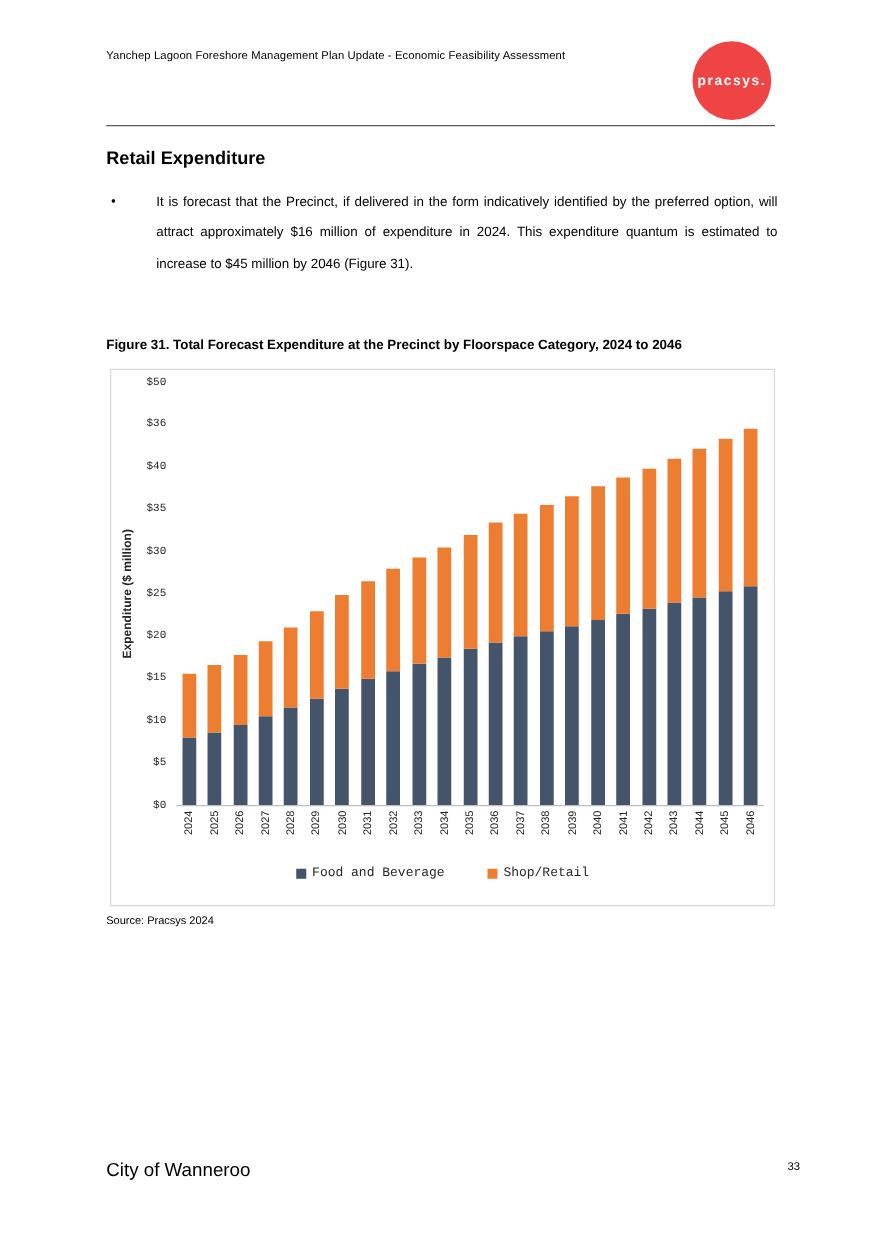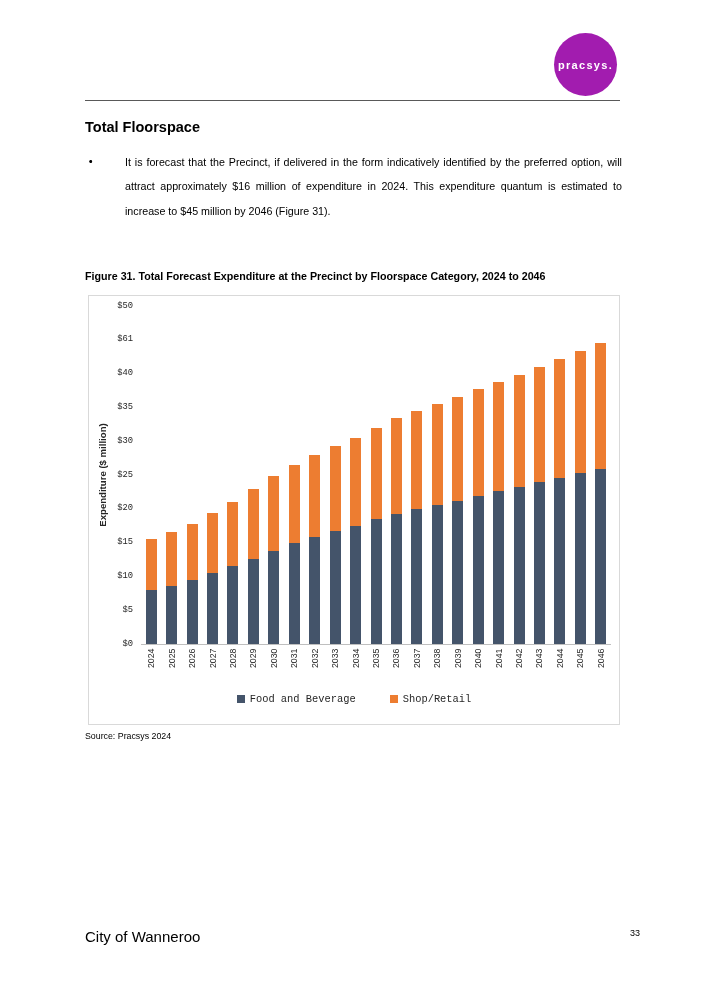--- a/index.html
+++ b/index.html
@@ -40,26 +40,27 @@
   .source{position:absolute;left:85px;top:731px;font-size:8.8px;color:#000;}
   
   .footer-left{position:absolute;left:85px;top:928px;font-size:15px;color:#000;}
   .page-number{position:absolute;left:630px;top:928px;font-size:9px;color:#000;}
 </style>
 </head>
 <body>
 
 <div class="page">
 
-  <div class="logo" style="background: #a21caf;">
+  <div class="header-title">Yanchep Lagoon Foreshore Management Plan Update - Economic Feasibility Assessment</div>
+  <div class="logo" style="background: #ef4444;">
     <span class="logo-text">pracsys.</span>
   </div>
   <div class="header-rule"></div>
 
-  <h1 class="section-heading">Total Floorspace</h1>
+  <h1 class="section-heading">Retail Expenditure</h1>
 
   <ul class="bullets">
     <li class="bullet">
       <span class="dot">•</span>
     </li>
     <li class="bullet">
       <span class="dot">•</span>
       <span>It is forecast that the Precinct, if delivered in the form indicatively identified by the preferred option, will attract approximately $16 million of expenditure in 2024. This expenditure quantum is estimated to increase to $45 million by 2046 (Figure 31).</span>
     </li>
   </ul>
@@ -71,21 +72,21 @@
     <div class="yticks" id="yticks">
         <div class="ytick" style="bottom: -5.5px;">$0</div>
         <div class="ytick" style="bottom: 28.3px;">$5</div>
         <div class="ytick" style="bottom: 62.1px;">$10</div>
         <div class="ytick" style="bottom: 95.9px;">$15</div>
         <div class="ytick" style="bottom: 129.7px;">$20</div>
         <div class="ytick" style="bottom: 163.5px;">$25</div>
         <div class="ytick" style="bottom: 197.3px;">$30</div>
         <div class="ytick" style="bottom: 231.1px;">$35</div>
         <div class="ytick" style="bottom: 264.9px;">$40</div>
-        <div class="ytick" style="bottom: 298.7px;">$61</div>
+        <div class="ytick" style="bottom: 298.7px;">$36</div>
         <div class="ytick" style="bottom: 332.5px;">$50</div>
       </div>
     <div class="plot" id="plot">
         <div class="bar-seg" style="left: 4.71739px; bottom: 0px; height: 54.08px; background: rgb(68, 84, 106);"></div>
         <div class="bar-seg" style="left: 4.71739px; bottom: 54.08px; height: 50.7px; background: rgb(237, 125, 49);"></div>
         <div class="bar-seg" style="left: 25.1522px; bottom: 0px; height: 58.136px; background: rgb(68, 84, 106);"></div>
         <div class="bar-seg" style="left: 25.1522px; bottom: 58.136px; height: 53.404px; background: rgb(237, 125, 49);"></div>
         <div class="bar-seg" style="left: 45.587px; bottom: 0px; height: 63.544px; background: rgb(68, 84, 106);"></div>
         <div class="bar-seg" style="left: 45.587px; bottom: 63.544px; height: 56.108px; background: rgb(237, 125, 49);"></div>
         <div class="bar-seg" style="left: 66.0217px; bottom: 0px; height: 70.98px; background: rgb(68, 84, 106);"></div>

